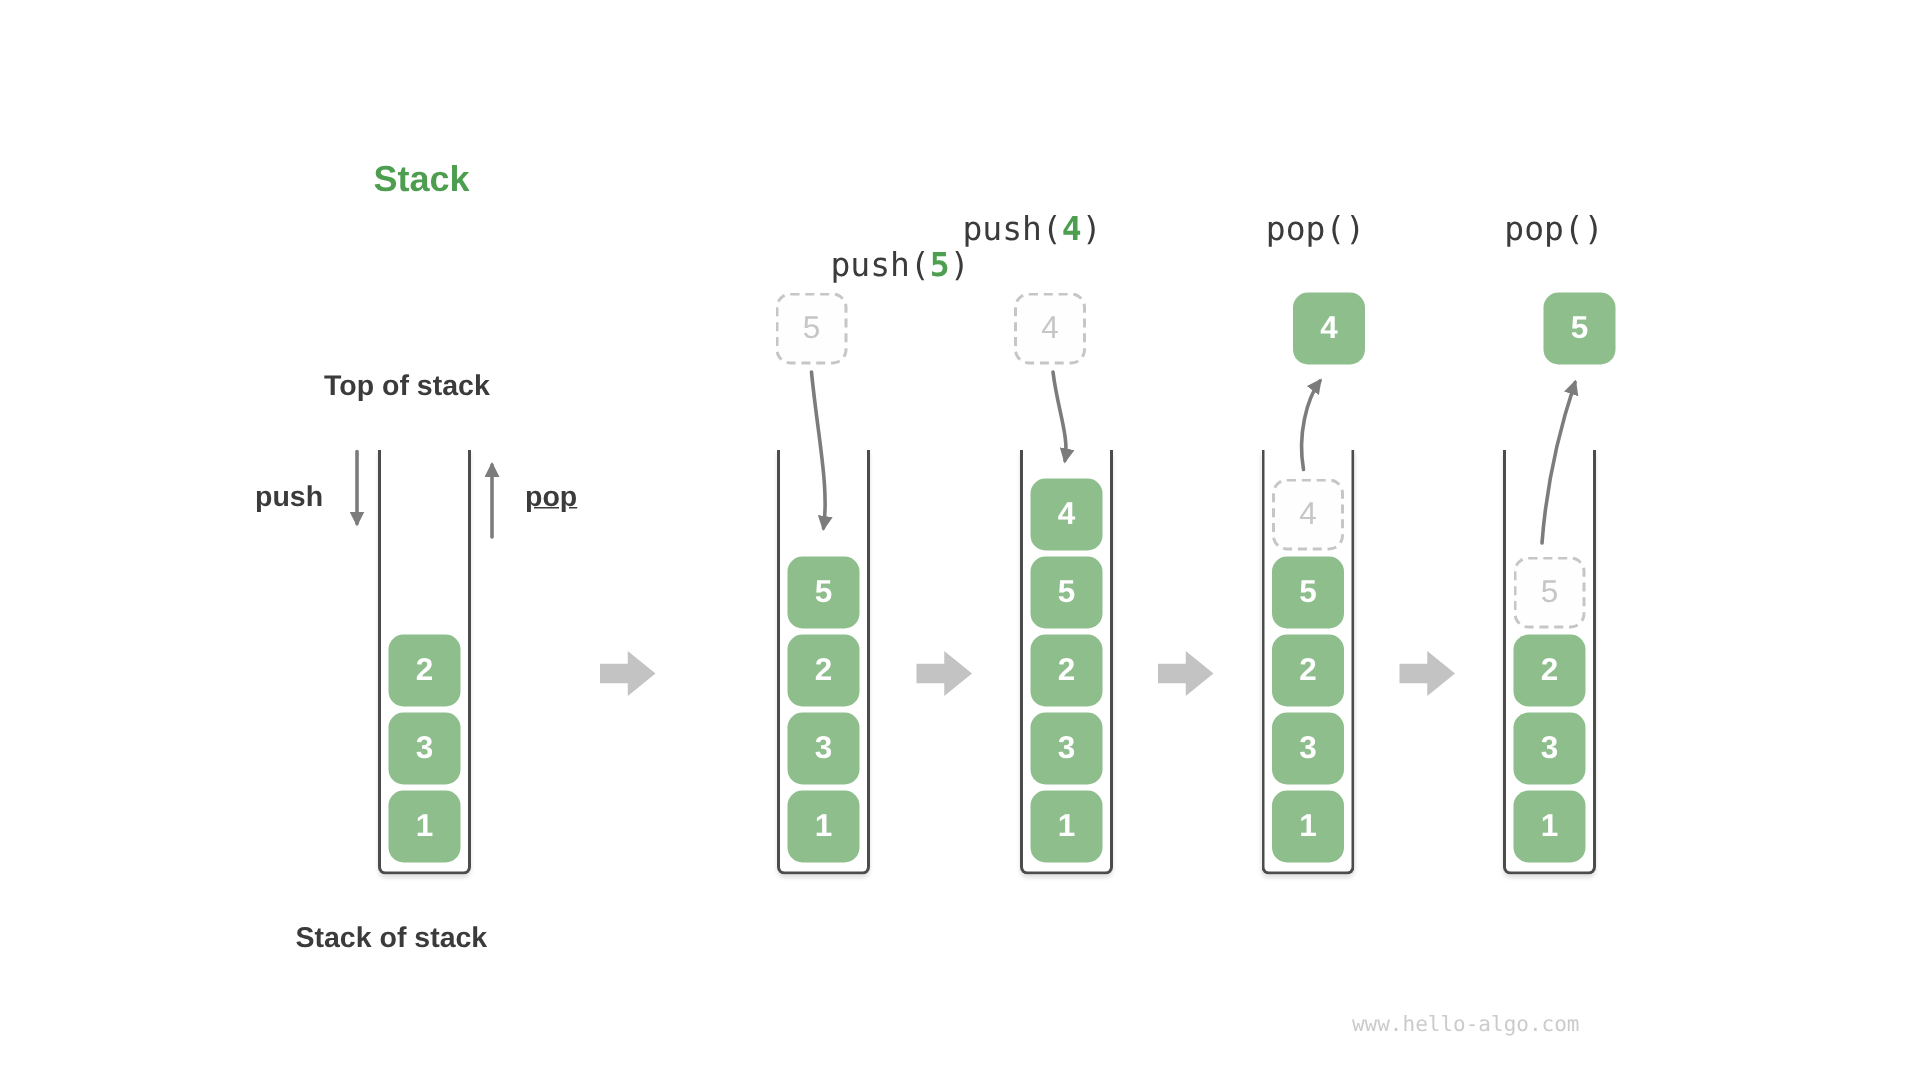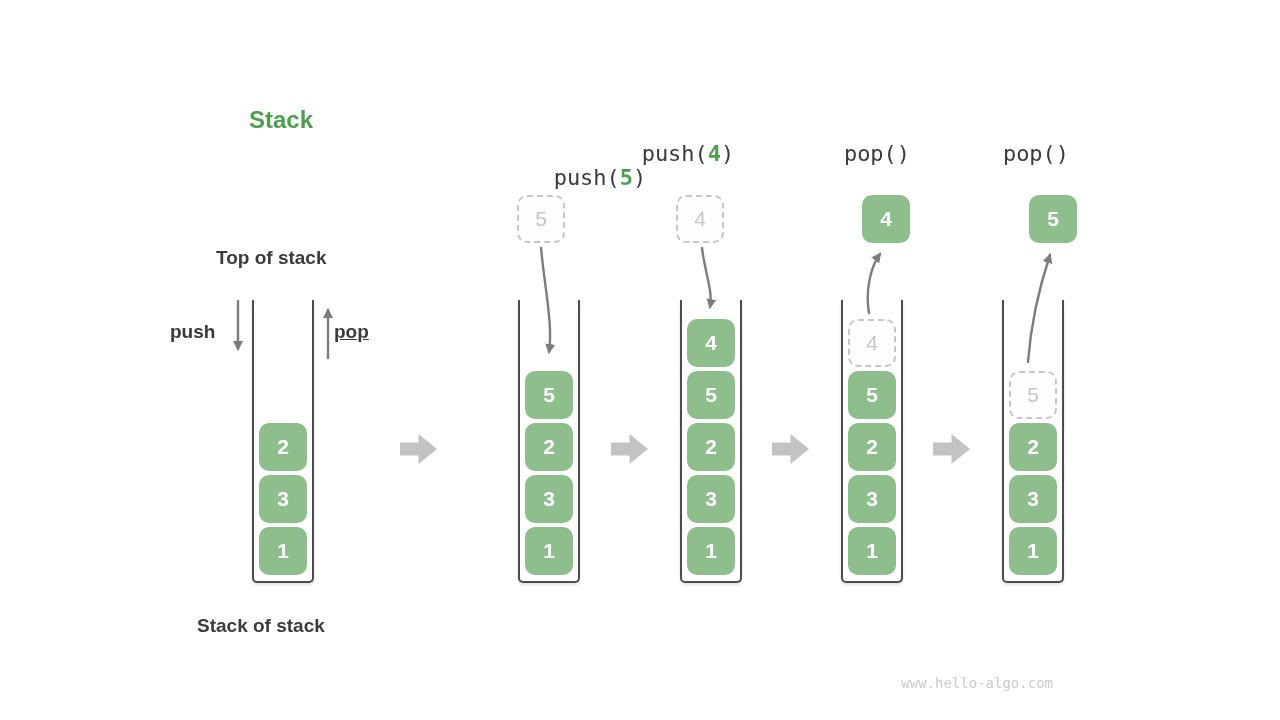--- a/index.html
+++ b/index.html
@@ -10,21 +10,21 @@
   .title {
     position:absolute; left:249px; top:106px;
     font-size:24px; font-weight:bold; color:var(--accent-green,#4E9E50);
   }
   .lbl {
     position:absolute; font-size:19px; font-weight:bold;
     color:var(--text-dark,#3b3b3b); white-space:nowrap;
   }
   .top-label    { left:216px; top:247px; }
   .push-label   { left:170px; top:321px; }
-  .pop-label    { left:334px; top:321px;text-decoration:underline; }
+  .pop-label    { left:350px; top:321px;text-decoration:underline; }
   .bottom-label { left:197px; top:615px; }
   .overlay { position:absolute; left:0; top:0; width:1280px; height:720px; }
   .overlay .straight, .overlay .curve {
     stroke:var(--arrow-gray,#7c7c7c); stroke-width:2.4; fill:none; stroke-linecap:round;
   }
   .overlay .block-arrow { fill:var(--block-arrow-gray,#c3c3c3); }
   #ah path { fill:var(--arrow-gray,#7c7c7c); }
   .stack-container {
     position:absolute; width:58px;
     border:2px solid var(--container-border,#4c4c4c); border-top:none;

